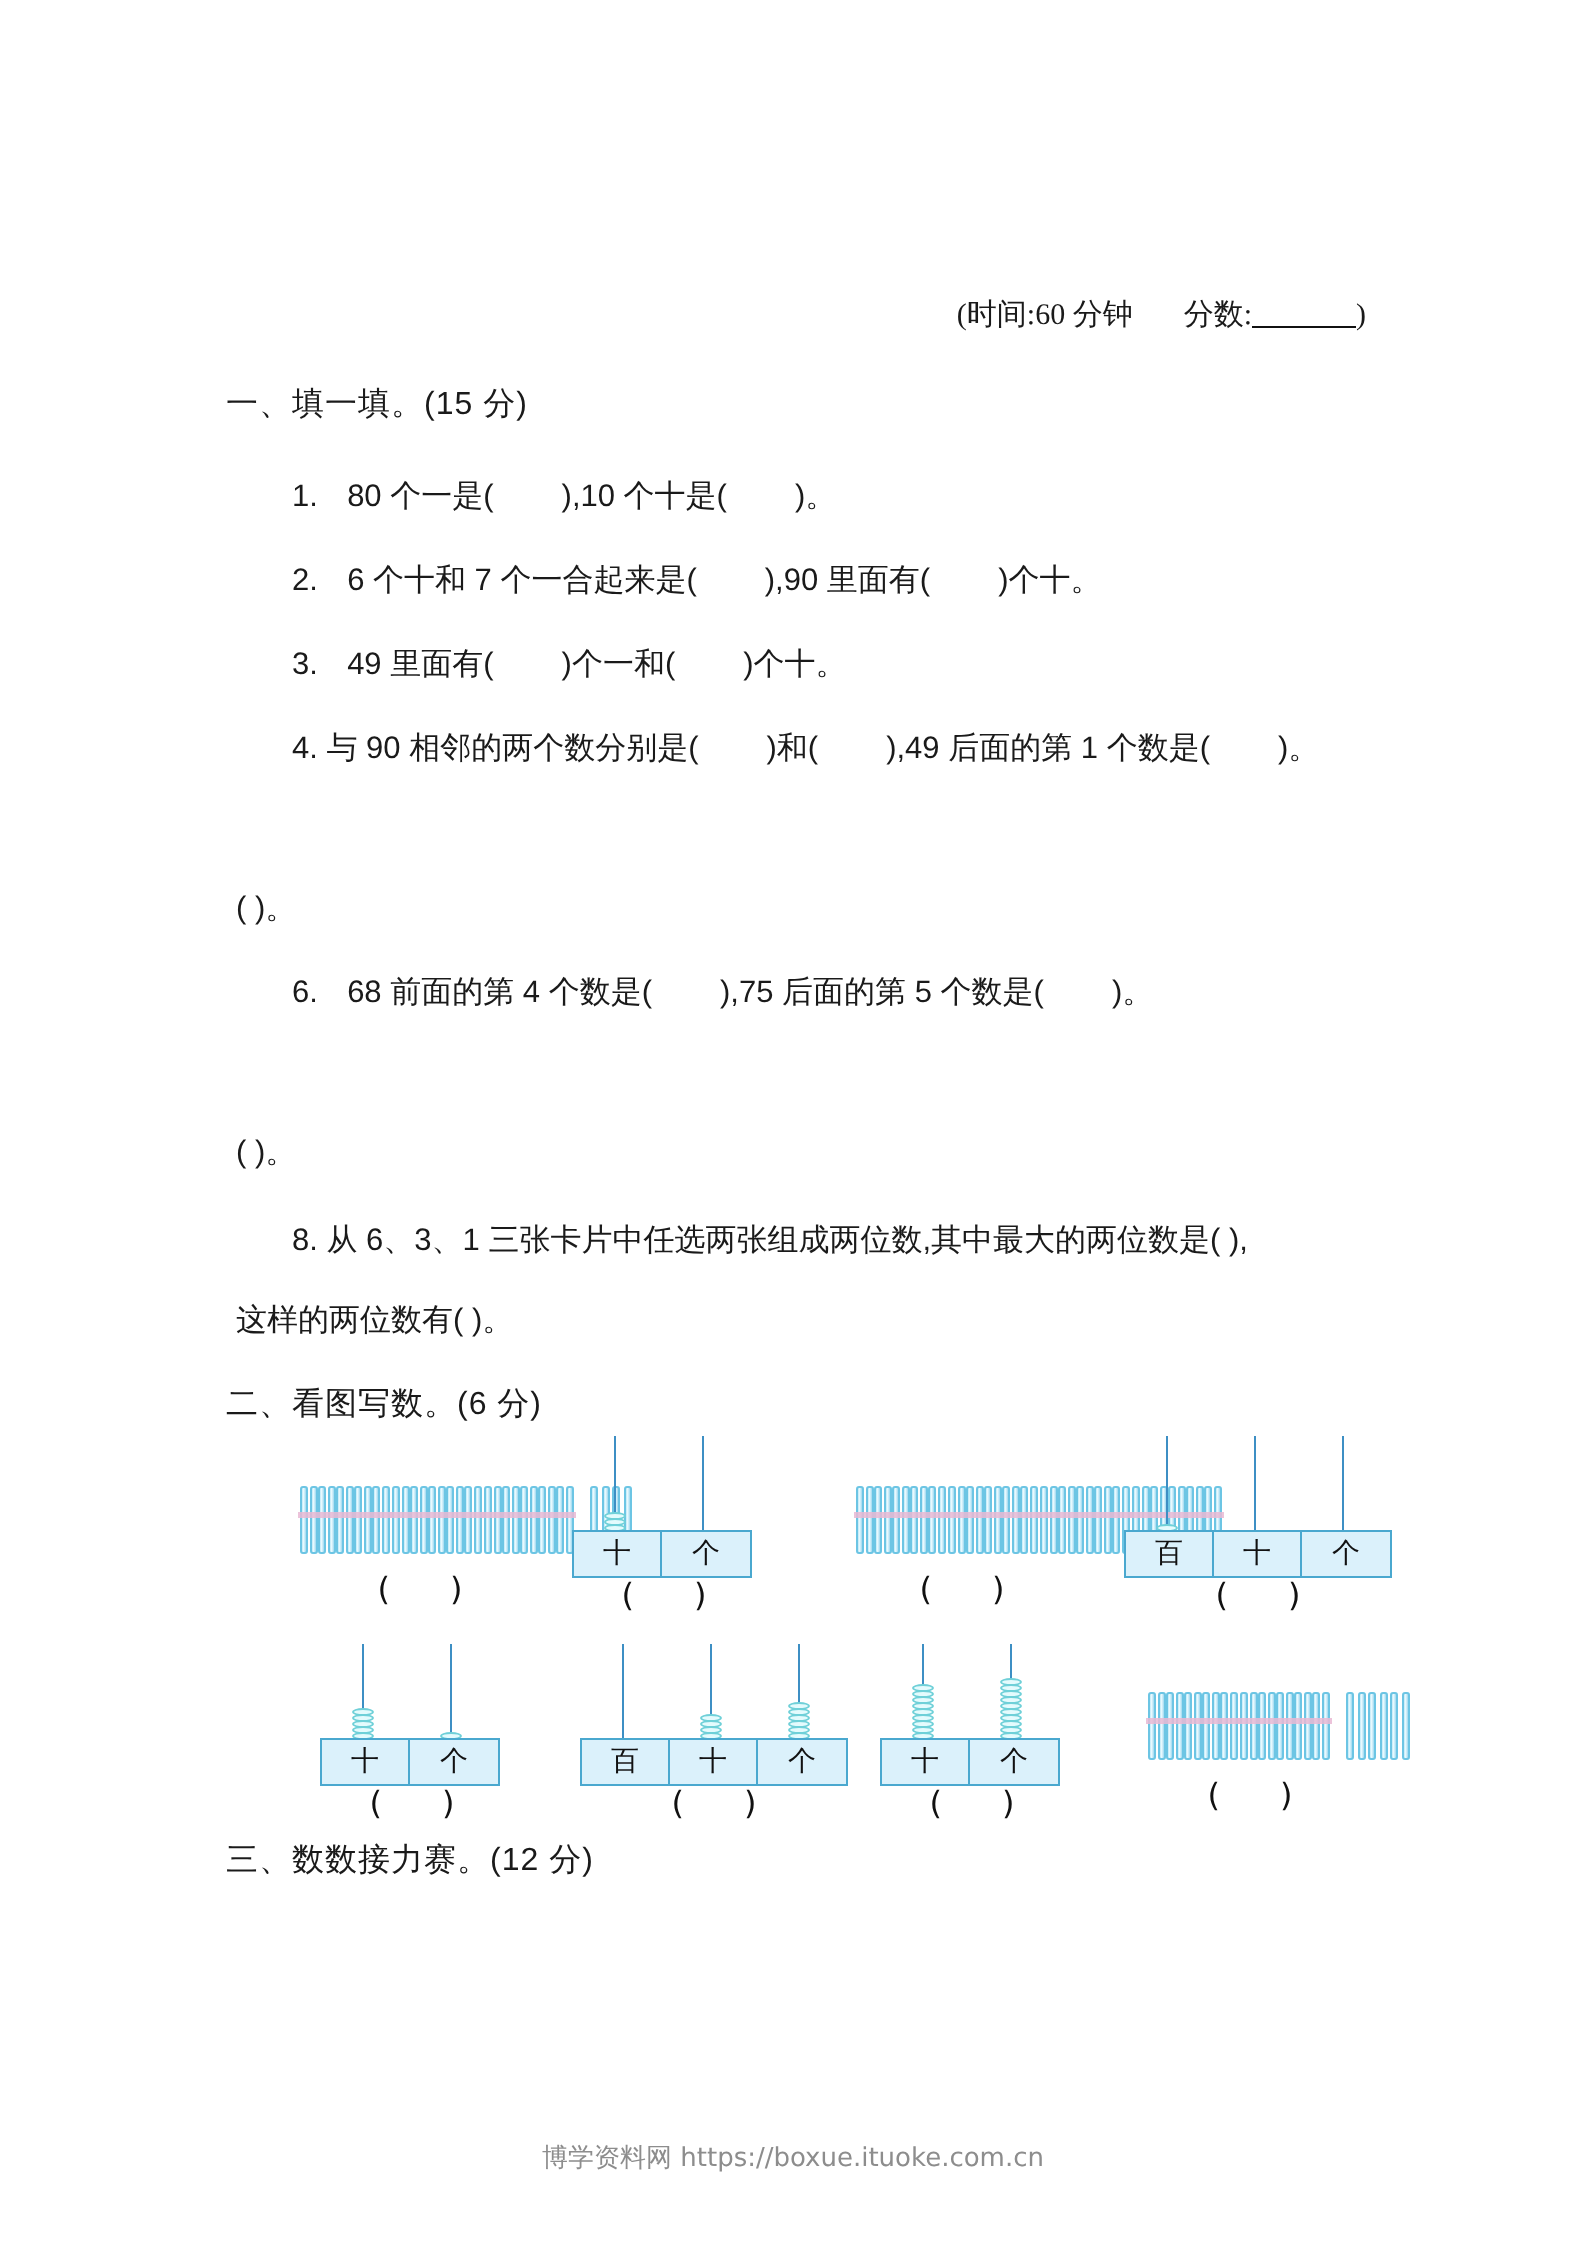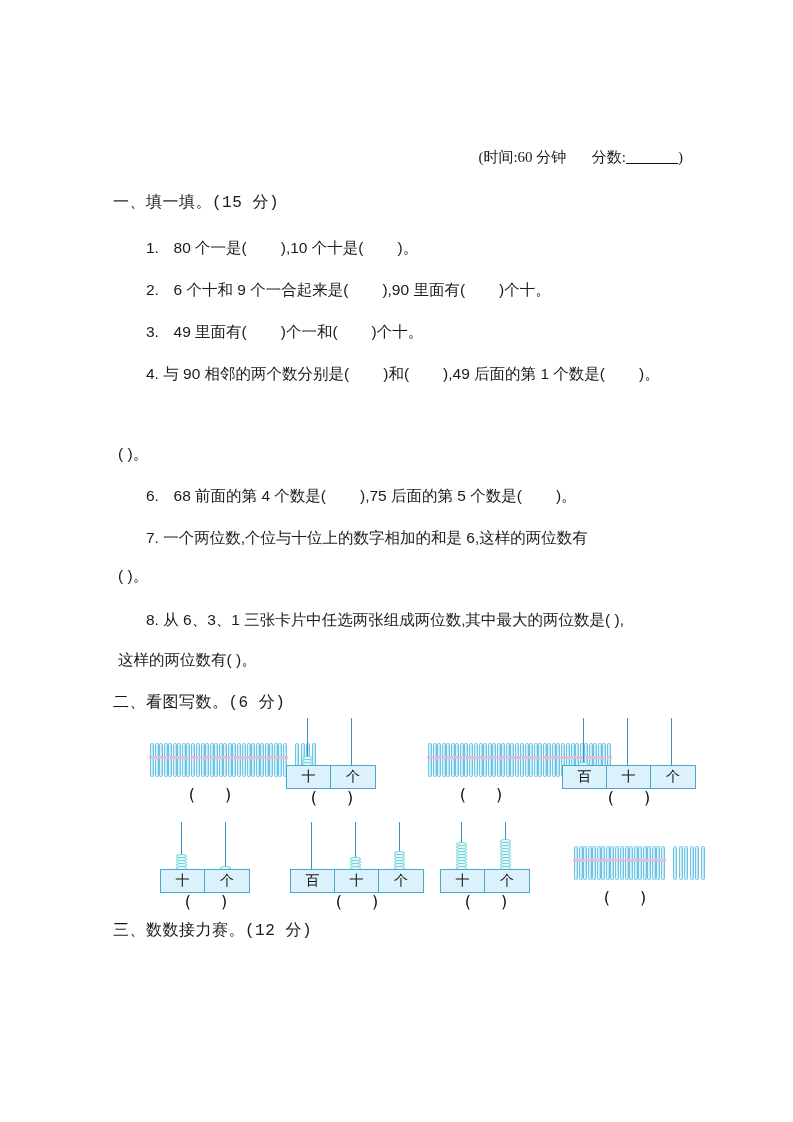--- a/index.html
+++ b/index.html
@@ -46,21 +46,21 @@
     vertical-align: -2px;
   }
 
   
   .section-head {
     position: absolute;
     left: 113px;
     font-size: 16px;
     letter-spacing: .5px;
     white-space: nowrap;
-    font-family: Liberation Mono, monospace;
+    font-family: Liberation Sans, sans-serif;
   }
   .q-line {
     position: absolute;
     font-size: 15.5px;
     white-space: nowrap;
     font-family: Liberation Sans, sans-serif;
     letter-spacing: 0px;
   }
   .q-indent { left: 146px; }
   .q-flush  { left: 118px; }
@@ -177,21 +177,21 @@
 
   <div class="q-line q-indent" style="top:238px">
     <span>1.</span>
     <span style="display:inline-block;width:6px"></span>
     <span>80 个一是(</span><span class="sp"></span><span>),10 个十是(</span><span class="sp"></span><span>)。</span>
   </div>
 
   <div class="q-line q-indent" style="top:280px">
     <span>2.</span>
     <span style="display:inline-block;width:6px"></span>
-    <span>6 个十和 9 个一合起来是(</span><span class="sp"></span><span>),90 里面有(</span><span class="sp"></span><span>)个十。</span>
+    <span>6 个十和 7 个一合起来是(</span><span class="sp"></span><span>),90 里面有(</span><span class="sp"></span><span>)个十。</span>
   </div>
 
   <div class="q-line q-indent" style="top:322px">
     <span>3.</span>
     <span style="display:inline-block;width:6px"></span>
     <span>49 里面有(</span><span class="sp"></span><span>)个一和(</span><span class="sp"></span><span>)个十。</span>
   </div>
 
   <div class="q-line q-indent" style="top:364px">
     <span>4.</span>
@@ -199,24 +199,20 @@
   </div>
 
   <div class="q-line q-flush" style="top:444px">(        )。</div>
 
   <div class="q-line q-indent" style="top:486px">
     <span>6.</span>
     <span style="display:inline-block;width:6px"></span>
     <span>68 前面的第 4 个数是(</span><span class="sp"></span><span>),75 后面的第 5 个数是(</span><span class="sp"></span><span>)。</span>
   </div>
 
-  <div class="q-line q-indent" style="top:528px">
-    <span>7.</span>
-    <span>一个两位数,个位与十位上的数字相加的和是 6,这样的两位数有</span>
-  </div>
   <div class="q-line q-flush" style="top:566px">(        )。</div>
 
   <div class="q-line q-indent" style="top:610px">
     <span>8.</span>
     <span>从 6、3、1 三张卡片中任选两张组成两位数,其中最大的两位数是(      ),</span>
   </div>
   <div class="q-line q-flush" style="top:650px">这样的两位数有(      )。</div>
 
   <div class="section-head" style="top:692px">二、看图写数。(6 分)</div>
 
@@ -510,14 +506,15 @@
       </div>
     </div>
     <div class="fig-caption" style="top:50px; width:102px">
       <span>(</span><span class="paren-gap"></span><span>)</span>
     </div>
   </div>
 
   <div class="section-head" style="top:920px">三、数数接力赛。(12 分)</div>
 
 
+  <div class="footer">博学资料网 https://boxue.ituoke.com.cn</div>
 
 </div>
 
 </body></html>

